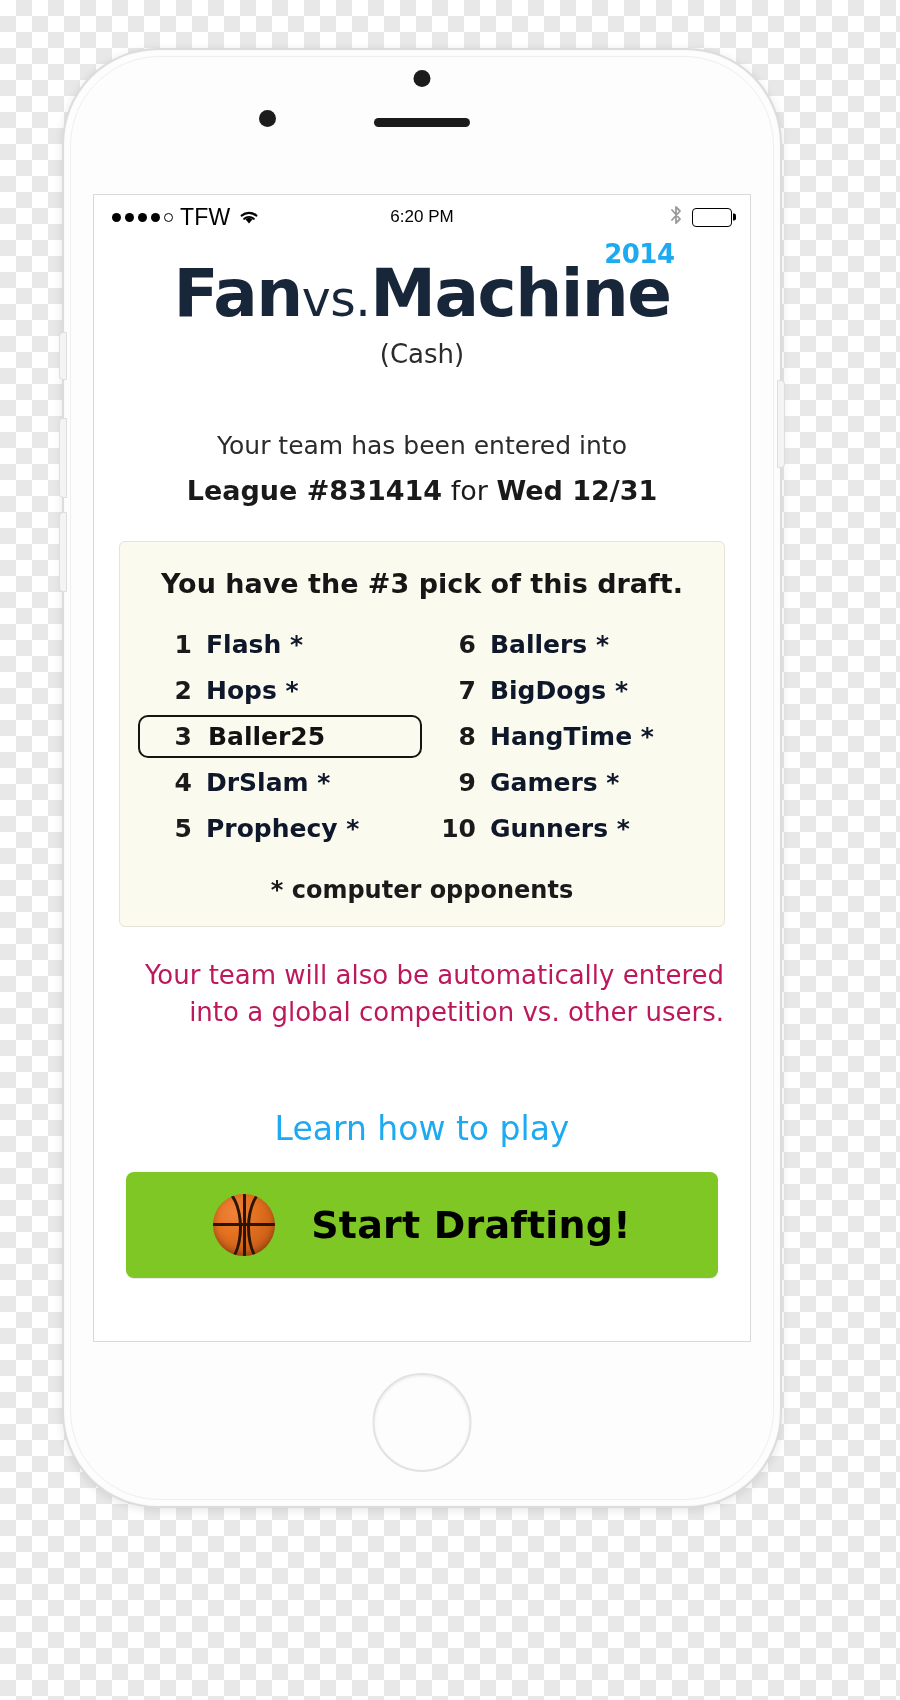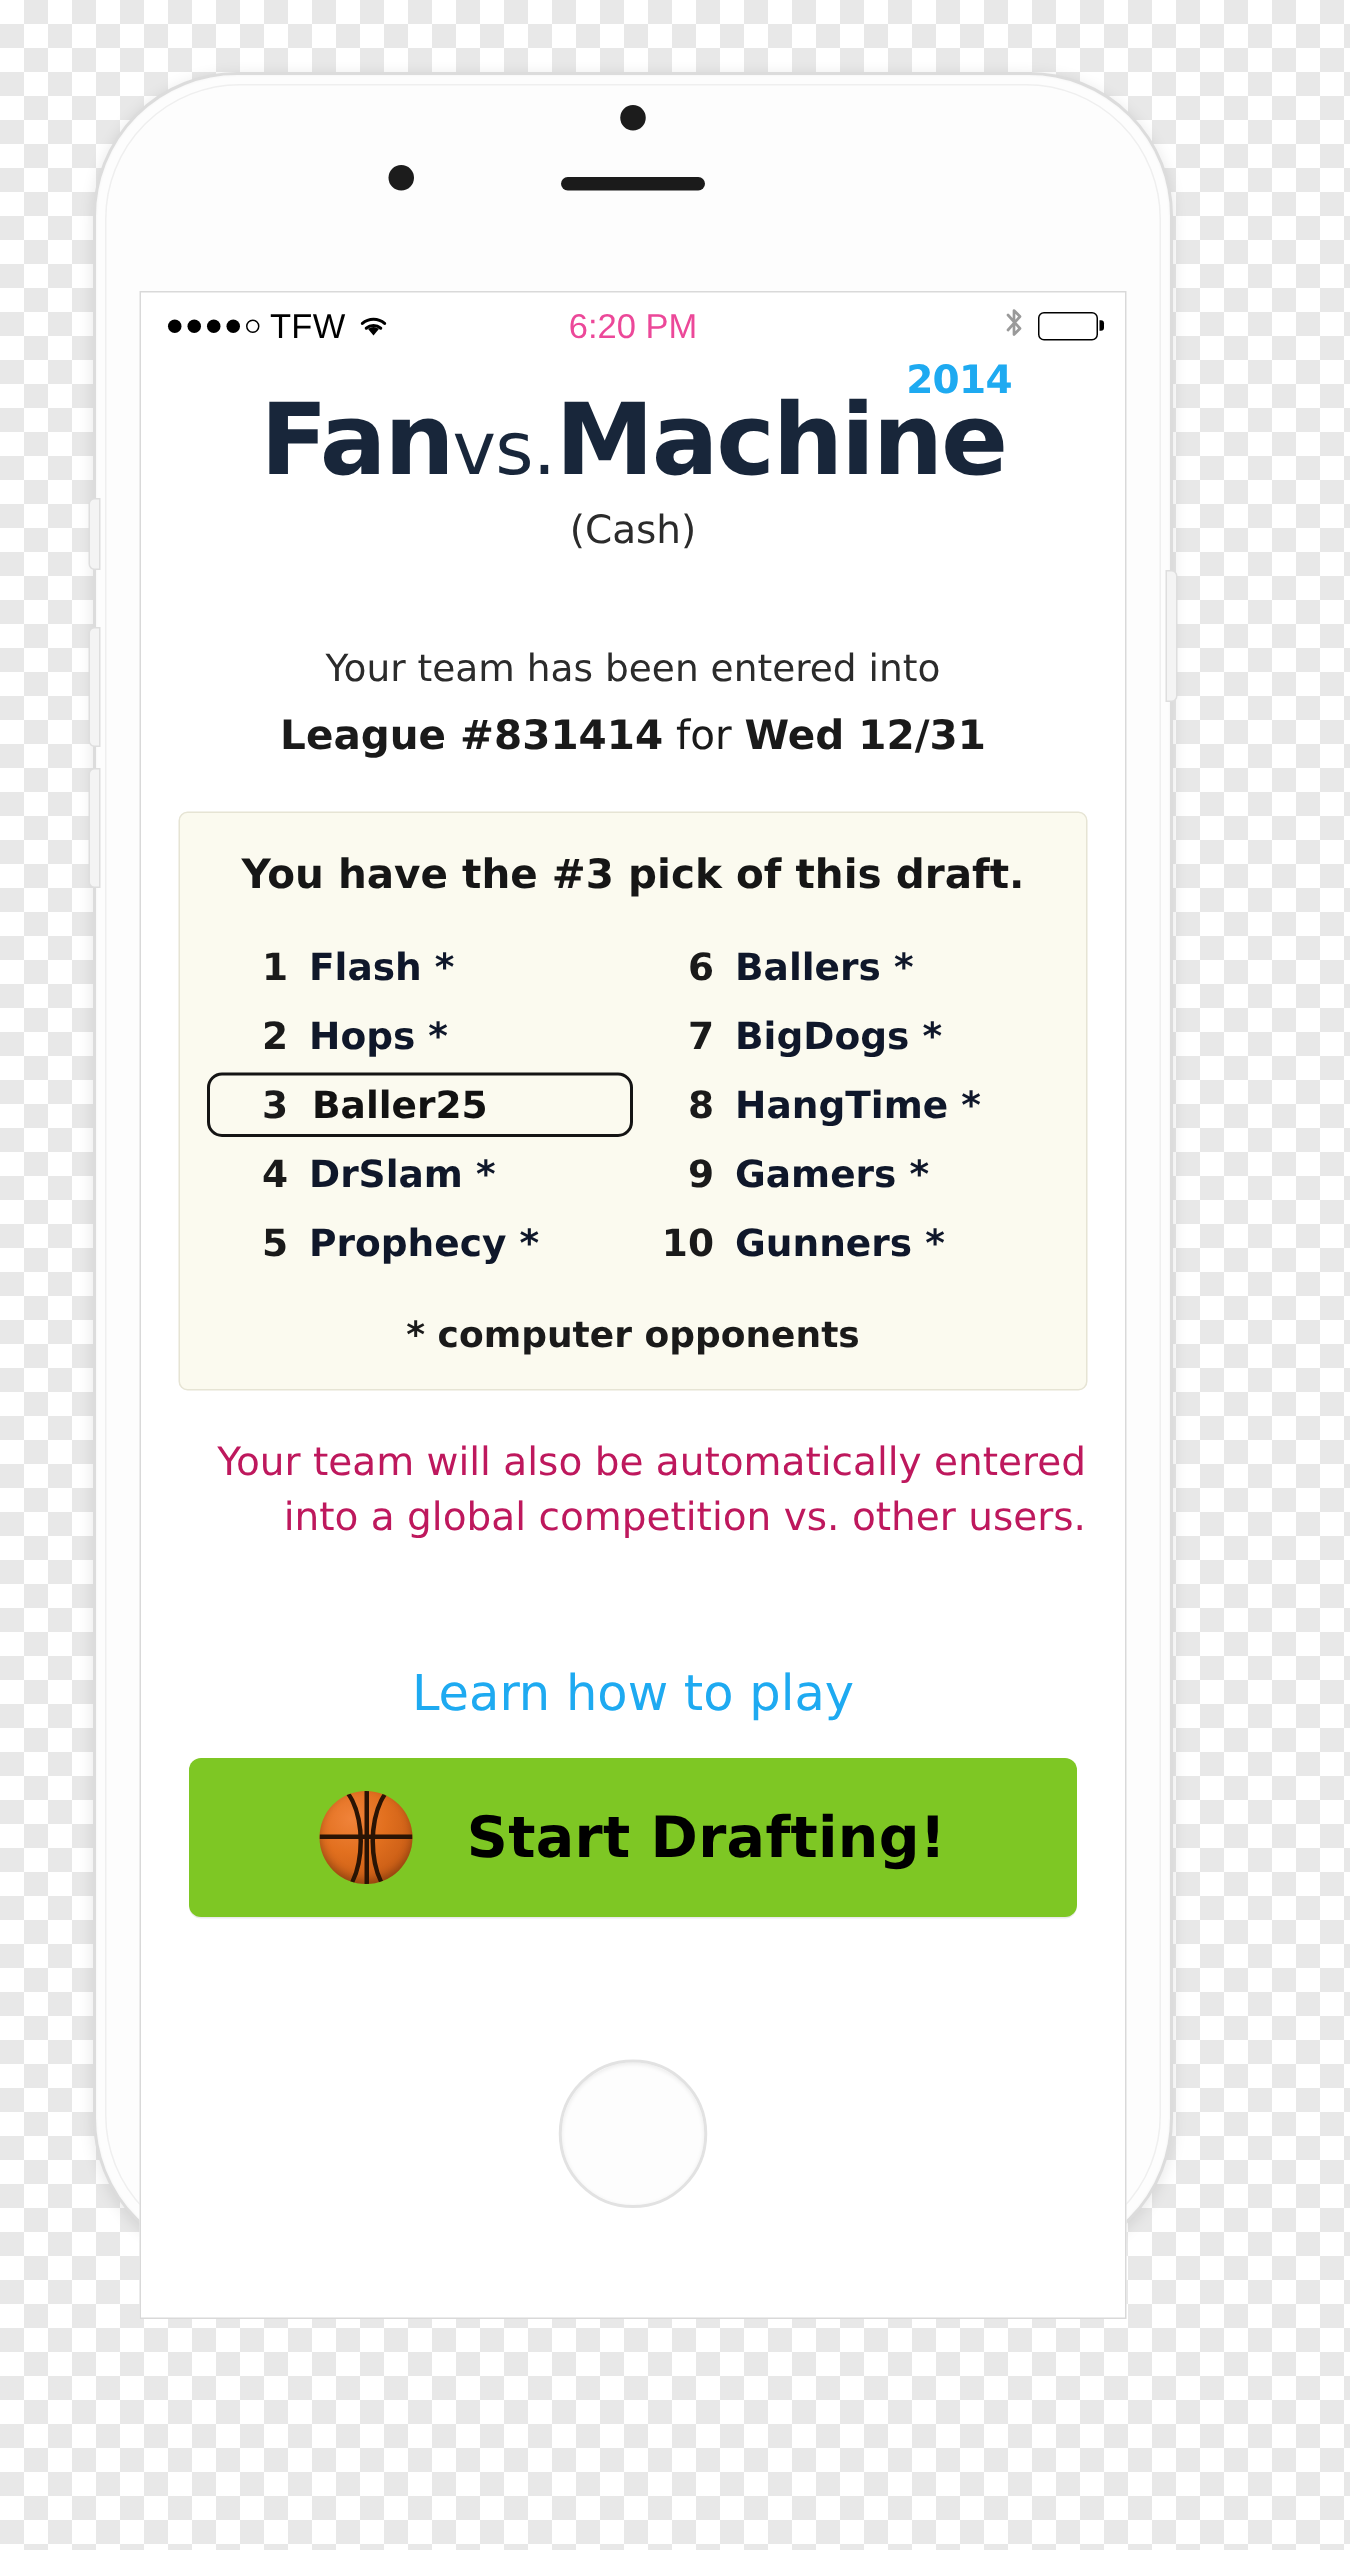--- a/index.html
+++ b/index.html
@@ -96,21 +96,21 @@
     background: #fdfdfd;
     box-shadow: inset 0 1px 3px rgba(0,0,0,0.08);
   }
 
   
   .screen {
     position: absolute;
     left: 29px;
     top: 144px;
     width: 658px;
-    height: 1352px;
+    height: 1148px;
     background: #ffffff;
     border: 1px solid #d9d9d9;
     box-sizing: border-box;
     overflow: hidden;
   }
 
   
   .statusbar {
     height: 44px;
     display: flex;
@@ -133,22 +133,22 @@
   .carrier {
     font-size: 23px;
     color: #000;
     letter-spacing: 0.2px;
   }
   .wifi-icon { width: 24px; height: 18px; position: relative; }
   .sb-center {
     position: absolute;
     left: 0; right: 0;
     text-align: center;
-    font-size: 23px;
-    color: #ec4899;
+    font-size: 17px;
+    color: #000000;
     font-weight: 400;
     pointer-events: none;
   }
   .sb-right {
     margin-left: auto;
     display: flex;
     align-items: center;
     gap: 9px;
     position: relative;
     z-index: 2;

